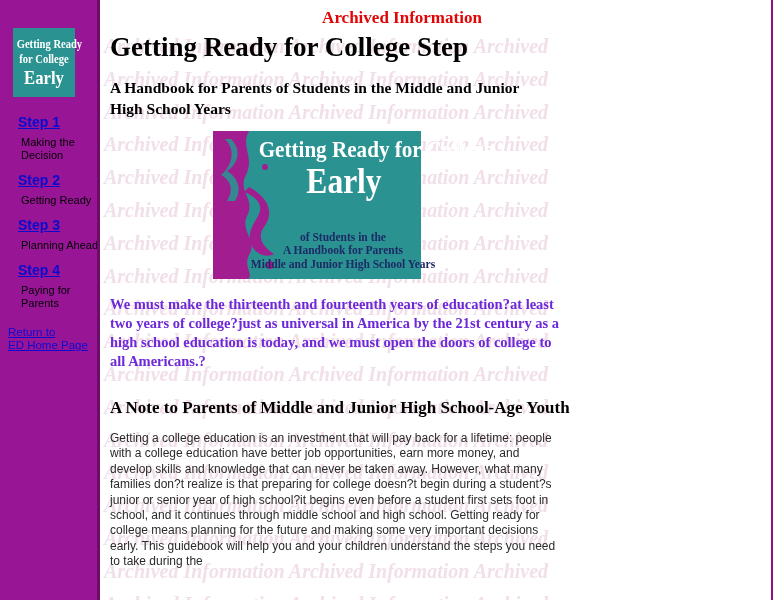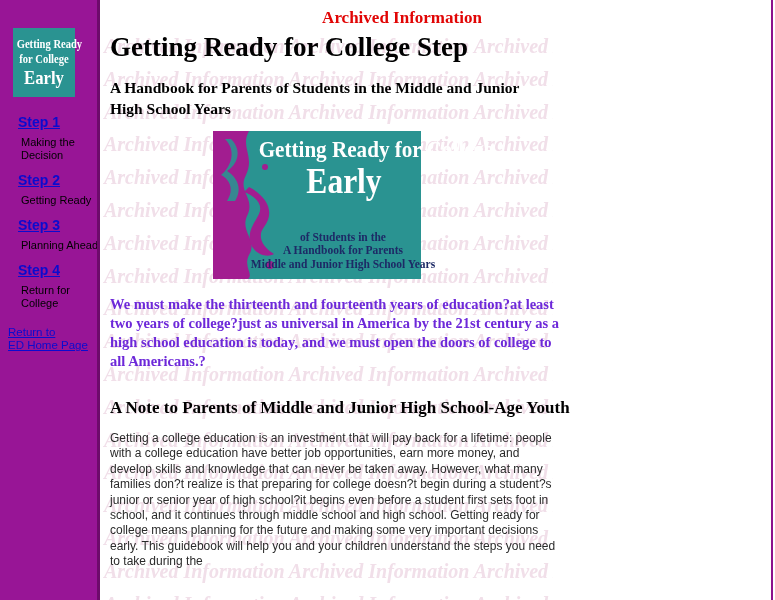--- a/index.html
+++ b/index.html
@@ -111,21 +111,21 @@
     <div class="nav-group">
       <a class="nav-link">Step 2</a>
       <div class="nav-label">Getting Ready</div>
     </div>
     <div class="nav-group">
       <a class="nav-link">Step 3</a>
       <div class="nav-label">Planning Ahead</div>
     </div>
     <div class="nav-group">
       <a class="nav-link">Step 4</a>
-      <div class="nav-label">Return for College</div>
+      <div class="nav-label">Paying for Parents</div>
     </div>
   </div>
 
   <a class="return-link"><span>Return to</span><br><span>ED Home Page</span></a>
 
   <div class="sidebar-edge"></div>
 </div>
 
 <div class="watermark-layer">
     <div class="wm-row" style="top: 35px;">Archived Information  Archived Information  Archived Information</div>

